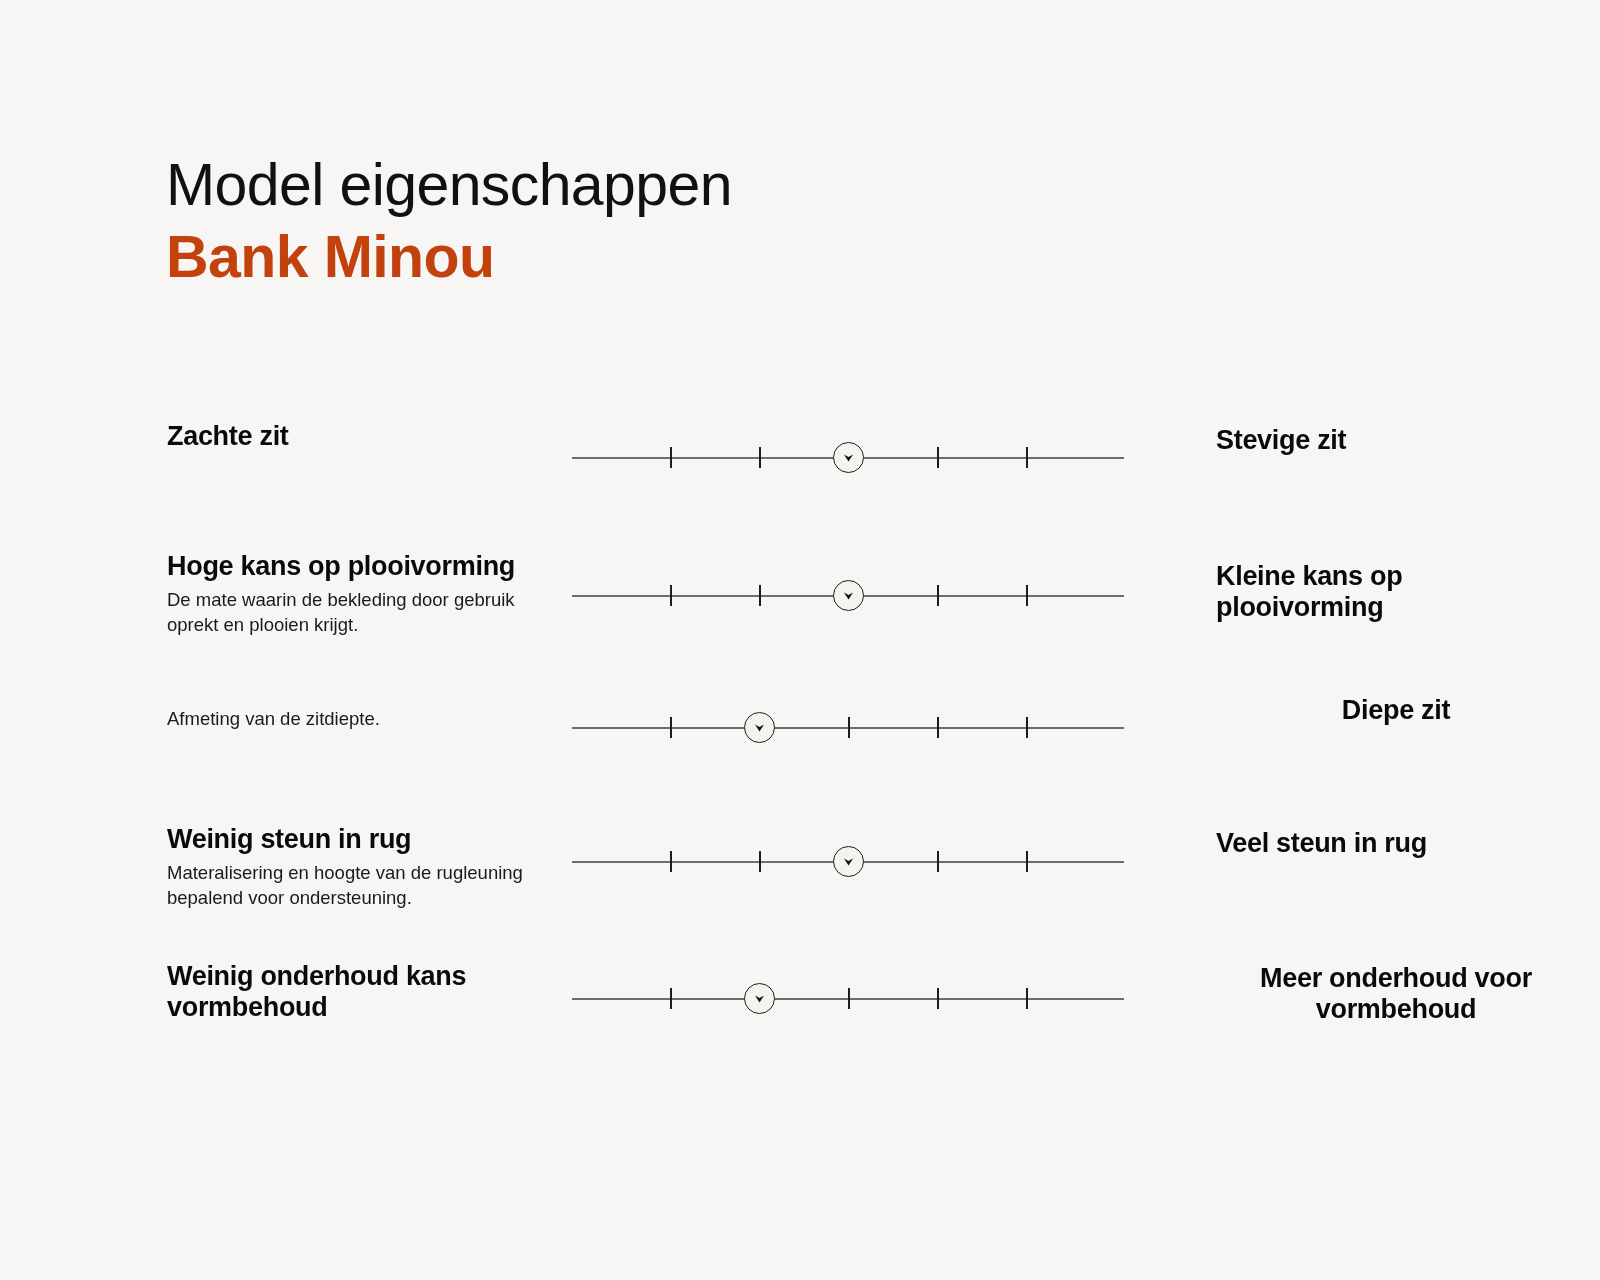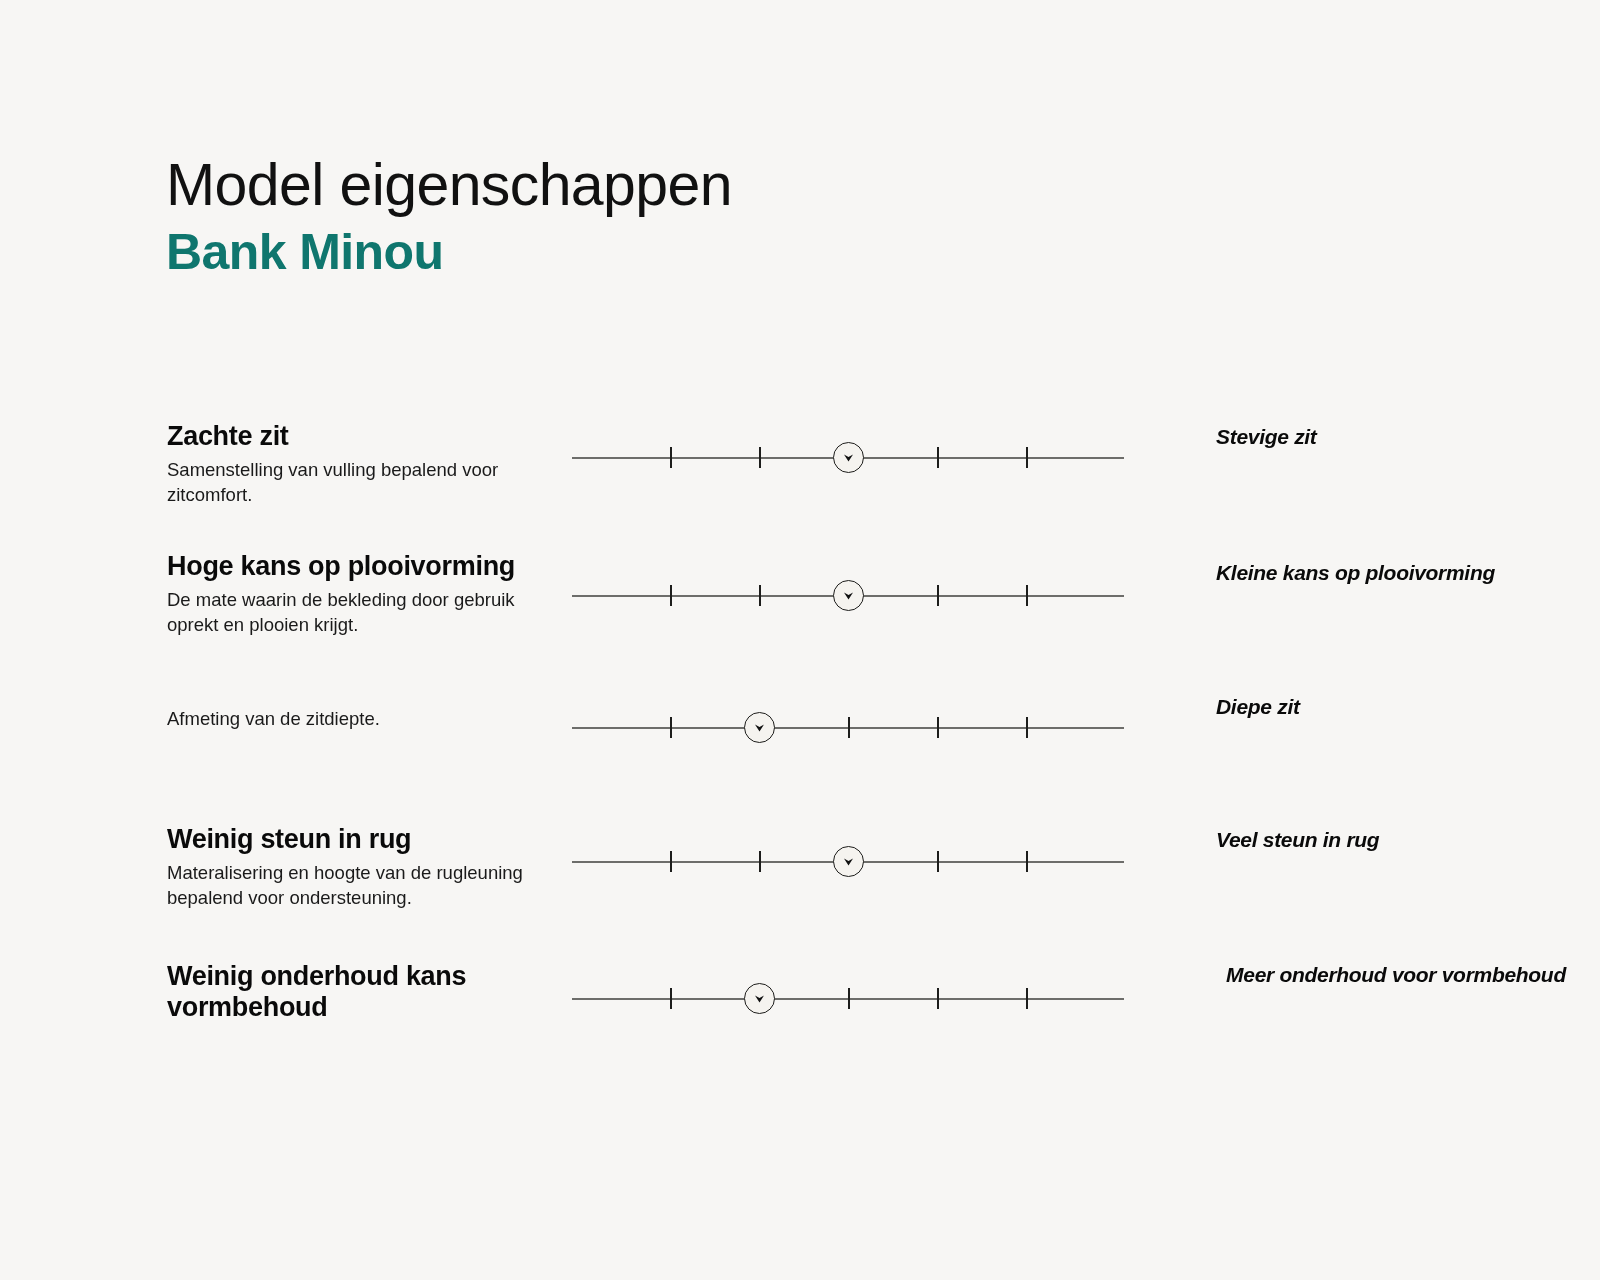--- a/index.html
+++ b/index.html
@@ -33,25 +33,25 @@
   }
   .title-line1 {
     font-size: 59px;
     font-weight: 400;
     line-height: 1.22;
     letter-spacing: -0.6px;
     color: #111111;
     white-space: nowrap;
   }
   .title-line2 {
-    font-size: 50px;
+    font-size: 59px;
     font-weight: 700;
     line-height: 1.22;
     letter-spacing: -0.6px;
-    color: #0f766e;
+    color: #c2410c;
     white-space: nowrap;
   }
 
   
   .rows {
     position: absolute;
     left: 0;
     top: 16px;
     width: 1600px;
     height: 1152px;
@@ -84,27 +84,26 @@
     margin: 6px 0 0 0;
     max-width: 400px;
   }
 
   .row-right {
     position: absolute;
     left: 1192px;
     width: 360px;
   }
   .right-label {
-    font-size: 21px;
+    font-size: 27px;
     font-weight: 700;
     line-height: 1.14;
     letter-spacing: -0.3px;
     color: #0a0a0a;
     margin: 0;
-    font-style: italic;
   }
 
   
   .slider {
     position: absolute;
     left: 548px;
     width: 552px;
     height: 44px;
   }
   .slider-track {
@@ -147,21 +146,20 @@
 
   <div class="header">
     <div class="title-line1">Model eigenschappen</div>
     <div class="title-line2">Bank Minou</div>
   </div>
 
   <div class="rows" id="rows-container">
       <div class="row" style="top: 0px;">
         <div class="row-left" style="top: 405px;">
           <div class="left-label">Zachte zit</div>
-          <div class="left-desc">Samenstelling van vulling bepalend voor zitcomfort.</div>
         </div>
         <div class="slider" style="top: 420px;">
           <div class="slider-track"></div>
           <div class="slider-tick" style="left: 98px;"></div>
           <div class="slider-tick" style="left: 187px;"></div>
           <div class="slider-tick" style="left: 365px;"></div>
           <div class="slider-tick" style="left: 454px;"></div>
           <div class="slider-thumb" style="left: 276px;">
             <svg width="15" height="15" viewBox="0 0 15 15">
               <path d="M3 4.6 L7.5 11.4 L12 4.6 L7.5 7.1 Z" fill="#111111"></path>
@@ -202,21 +200,21 @@
           <div class="slider-tick" style="left: 98px;"></div>
           <div class="slider-tick" style="left: 276px;"></div>
           <div class="slider-tick" style="left: 365px;"></div>
           <div class="slider-tick" style="left: 454px;"></div>
           <div class="slider-thumb" style="left: 187px;">
             <svg width="15" height="15" viewBox="0 0 15 15">
               <path d="M3 4.6 L7.5 11.4 L12 4.6 L7.5 7.1 Z" fill="#111111"></path>
             </svg>
           </div>
         </div>
-        <div class="row-right" style="top: 679px;">
+        <div class="row-right" style="top: 679px; text-align: center;">
           <div class="right-label">Diepe zit</div>
         </div>
       </div>
       <div class="row" style="top: 0px;">
         <div class="row-left" style="top: 808px;">
           <div class="left-label">Weinig steun in rug</div>
           <div class="left-desc">Materalisering en hoogte van de rugleuning bepalend voor ondersteuning.</div>
         </div>
         <div class="slider" style="top: 824px;">
           <div class="slider-track"></div>

